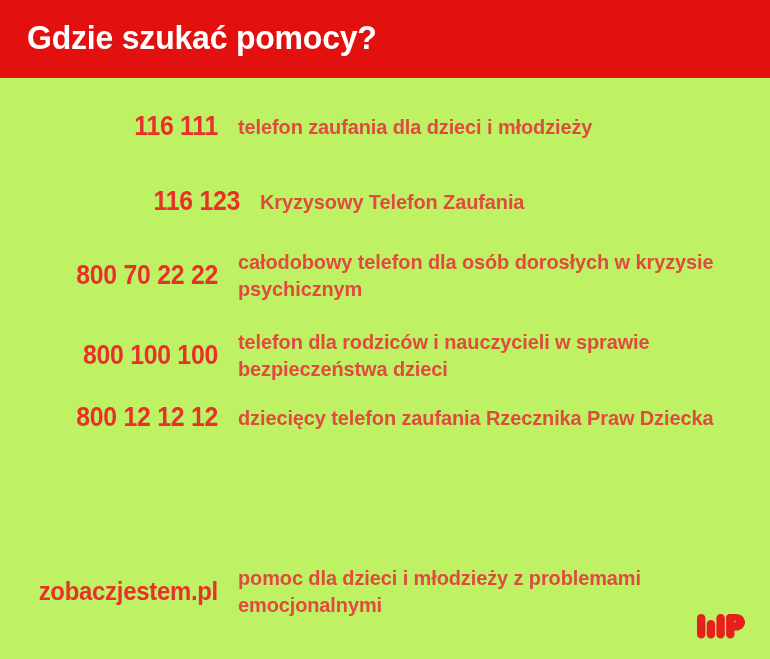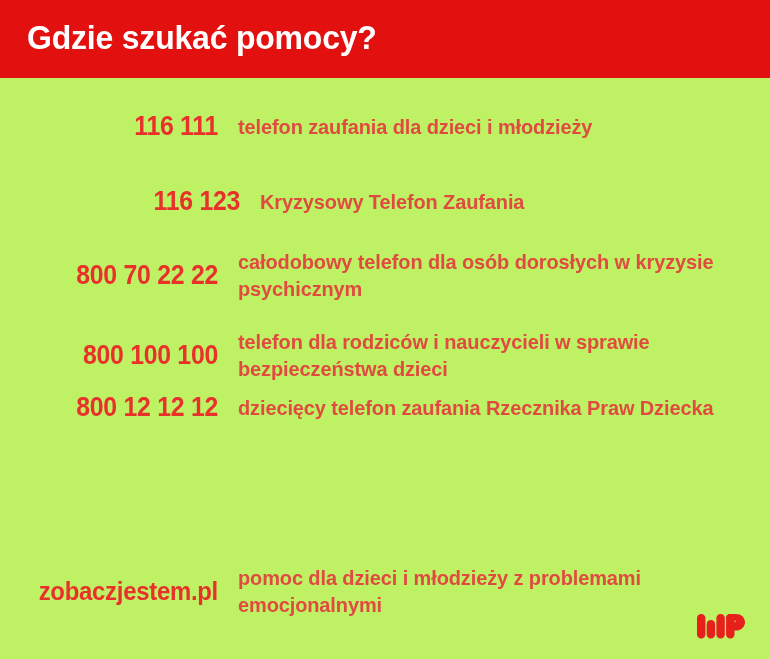--- a/index.html
+++ b/index.html
@@ -97,21 +97,21 @@
   .row-desc .line {
     display: block;
     white-space: nowrap;
   }
 
   
   .row.r0 { top: 28px;  height: 40px; justify-content: flex-end; }
   .row.r1 { top: 103px; height: 40px; margin-left: 22px; }
   .row.r2 { top: 168px; height: 58px; }
   .row.r3 { top: 248px; height: 58px; }
-  .row.r4 { top: 309px; height: 40px; }
+  .row.r4 { top: 319px; height: 40px; }
   .row.r5 { top: 388px; height: 58px; }
   .row.r6 { top: 484px; height: 58px; }
 
   
   .row.r5 .row-number,
   .row.r6 .row-number { font-size: 26px; }
 
   
   .wp-logo {
     position: absolute;

